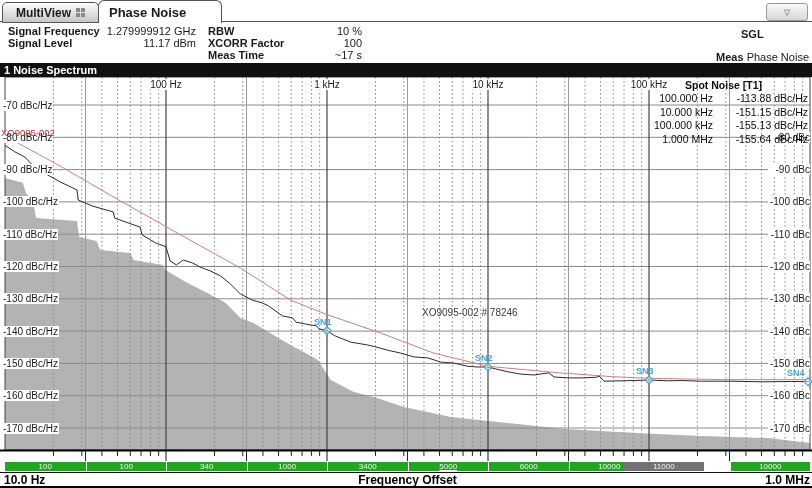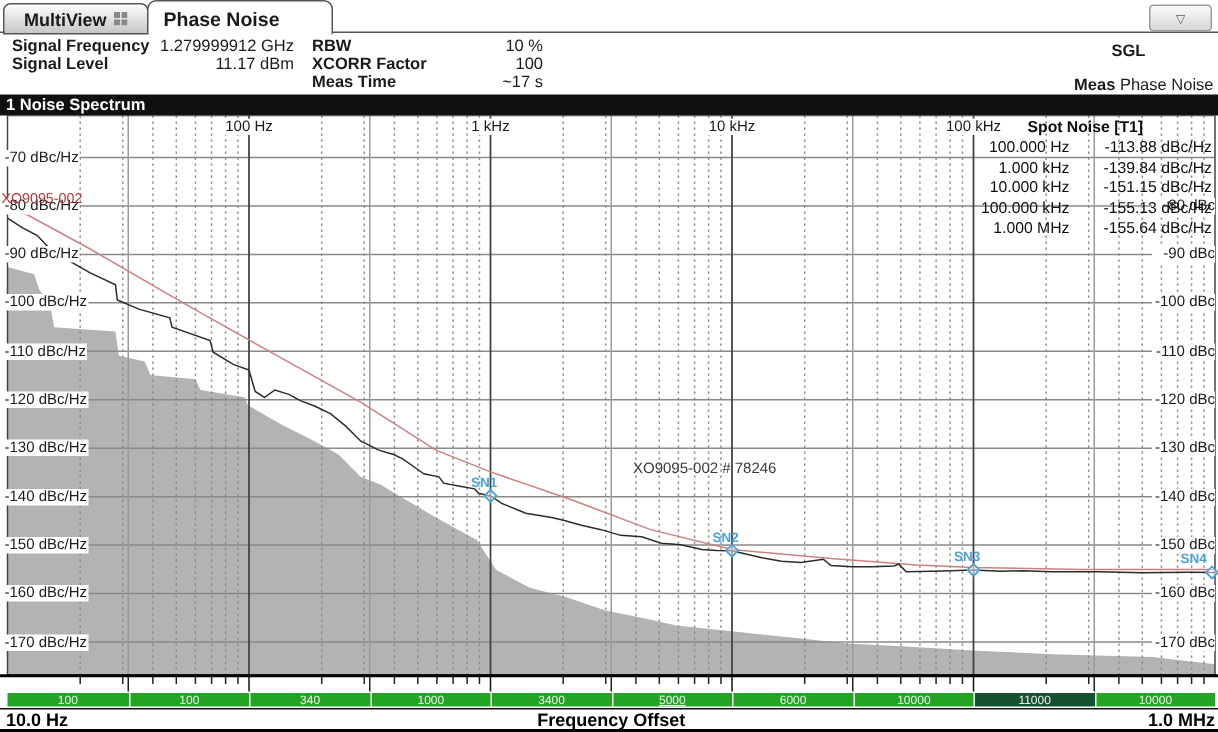--- a/index.html
+++ b/index.html
@@ -249,24 +249,20 @@
       <div class="xlab" style="left: 649px;">100 kHz</div>
     </div>
 
   <div id="spot">
     <div class="st">Spot Noise [T1]</div>
       <div class="srow">
         <span class="sf">100.000 Hz</span>
         <span class="sv">-113.88 dBc/Hz</span>
       </div>
       <div class="srow">
-        <span class="sf">1.000 kHz</span>
-        <span class="sv">-139.84 dBc/Hz</span>
-      </div>
-      <div class="srow">
         <span class="sf">10.000 kHz</span>
         <span class="sv">-151.15 dBc/Hz</span>
       </div>
       <div class="srow">
         <span class="sf">100.000 kHz</span>
         <span class="sv">-155.13 dBc/Hz</span>
       </div>
       <div class="srow">
         <span class="sf">1.000 MHz</span>
         <span class="sv">-155.64 dBc/Hz</span>
@@ -278,21 +274,21 @@
 
   <div id="xbar">
       <div class="xseg" style="left: 0px; width: 80.5px; background: rgb(35, 165, 35);">100</div>
       <div class="xseg" style="left: 81.5px; width: 79.5px; background: rgb(35, 165, 35);">100</div>
       <div class="xseg" style="left: 162px; width: 79.5px; background: rgb(35, 165, 35);">340</div>
       <div class="xseg" style="left: 242.5px; width: 79.5px; background: rgb(35, 165, 35);">1000</div>
       <div class="xseg" style="left: 323px; width: 79.5px; background: rgb(35, 165, 35);">3400</div>
       <div class="xseg" style="left: 403.5px; width: 79.5px; background: rgb(35, 165, 35); text-decoration: underline;">5000</div>
       <div class="xseg" style="left: 484px; width: 79.5px; background: rgb(35, 165, 35);">6000</div>
       <div class="xseg" style="left: 564.5px; width: 79.5px; background: rgb(35, 165, 35);">10000</div>
-      <div class="xseg" style="left: 645px; width: 79.5px; background: #14532d;">11000</div>
+      <div class="xseg" style="left: 619px; width: 79.5px; background: #737373;">11000</div>
       <div class="xseg" style="left: 725.5px; width: 79.5px; background: rgb(35, 165, 35);">10000</div>
     </div>
 
   <div class="bottomrow">
     <span class="bl">10.0 Hz</span>
     <span class="bc">Frequency Offset</span>
     <span class="br">1.0 MHz</span>
   </div>
 
 </div>

